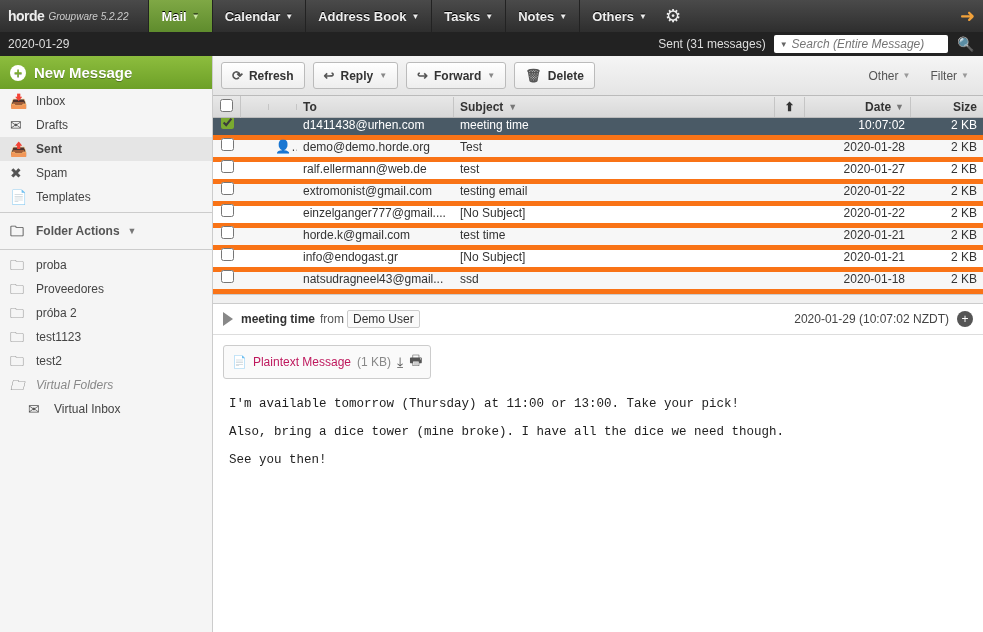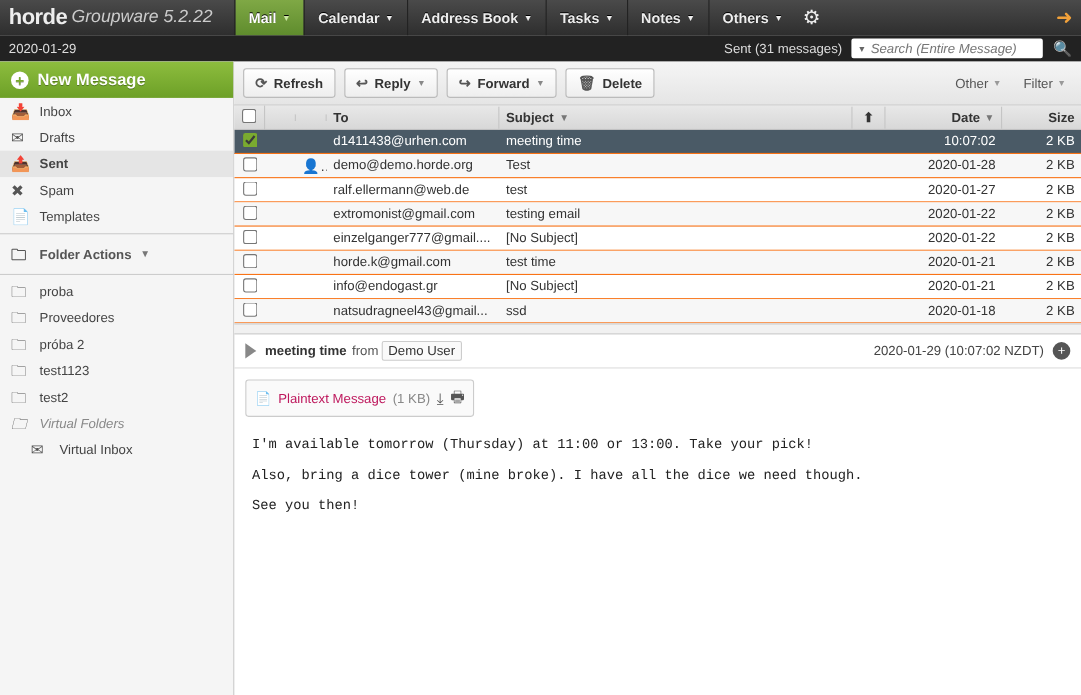--- a/index.html
+++ b/index.html
@@ -1,21 +1,21 @@
 <!DOCTYPE html>
 <html><head>
 <meta charset="utf-8">
 <style>
 * { margin: 0; padding: 0; box-sizing: border-box; font-family: "Lucida Grande", Arial, sans-serif; }
 body { background: #fff; width: 983px; height: 632px; overflow: hidden; font-size: 12px; color: #333; }
 
 
 .topbar { background: linear-gradient(#4a4a4a, #2e2e2e); height: 32px; display: flex; align-items: center; padding: 0 8px; position: relative; }
-.logo { color: #eee; font-size: 20px; font-weight: bold; letter-spacing: -0.5px; margin-right: 4px; }
-.logo-sub { color: #ccc; font-size: 16px; font-style: italic; margin-right: 20px; }
+.logo { color: #eee; font-size: 14px; font-weight: bold; letter-spacing: -0.5px; margin-right: 4px; }
+.logo-sub { color: #ccc; font-size: 10px; font-style: italic; margin-right: 20px; }
 .topnav { display: flex; height: 100%; }
 .topnav-item { display: flex; align-items: center; padding: 0 12px; color: #eee; font-size: 13px; font-weight: bold; border-left: 1px solid #222; cursor: pointer; text-shadow: 0 -1px 0 #000; }
 .topnav-item.active { background: linear-gradient(#7fa845, #5f8c2d); color: #fff; }
 .topnav-item .drop { margin-left: 5px; font-size: 8px; }
 .topnav-item.active .drop { color: #cde8a3; }
 .gear { color: #eee; font-size: 18px; margin-left: 6px; cursor: pointer; }
 .logout { position: absolute; right: 8px; color: #f1a13a; font-size: 18px; cursor: pointer; }
 
 
 .subbar { background: #222; height: 24px; display: flex; align-items: center; color: #ddd; font-size: 12px; padding: 0 8px; }
@@ -55,21 +55,21 @@
 .msg-header > div:last-child { border-right: none; }
 .col-chk { width: 28px; text-align: center; }
 .col-flag { width: 28px; }
 .col-flag2 { width: 28px; }
 .col-to { width: 157px; }
 .col-subj { flex: 1; display: flex; align-items: center; gap: 5px; }
 .col-arrow { width: 30px; text-align: center; }
 .col-date { width: 106px; text-align: right; display:flex; justify-content:flex-end; align-items:center; gap:4px;}
 .col-size { width: 72px; text-align: right; }
 .msg-list { overflow-y: auto; max-height: 176px; }
-.msg-row { display: flex; align-items: flex-start; font-size: 12px; height: 22px; border-bottom: 1px solid #f97316; cursor: pointer; }
+.msg-row { display: flex; align-items: flex-end; font-size: 12px; height: 22px; border-bottom: 5px solid #f97316; cursor: pointer; }
 .msg-row:nth-child(even) { background: #f7f7f7; }
 .msg-row > div { padding: 3px 6px; white-space: nowrap; overflow: hidden; text-overflow: ellipsis; }
 .msg-row .col-chk input { }
 .msg-row.selected { background: #4a5a66; color: #fff; }
 .msg-row.selected .col-chk input { accent-color: #7aaa30; }
 .person-icon { color: #444; font-size: 13px; }
 .msg-row .col-date { text-align: right; justify-content: flex-end; }
 .msg-row .col-size { text-align: right; }
 
 

